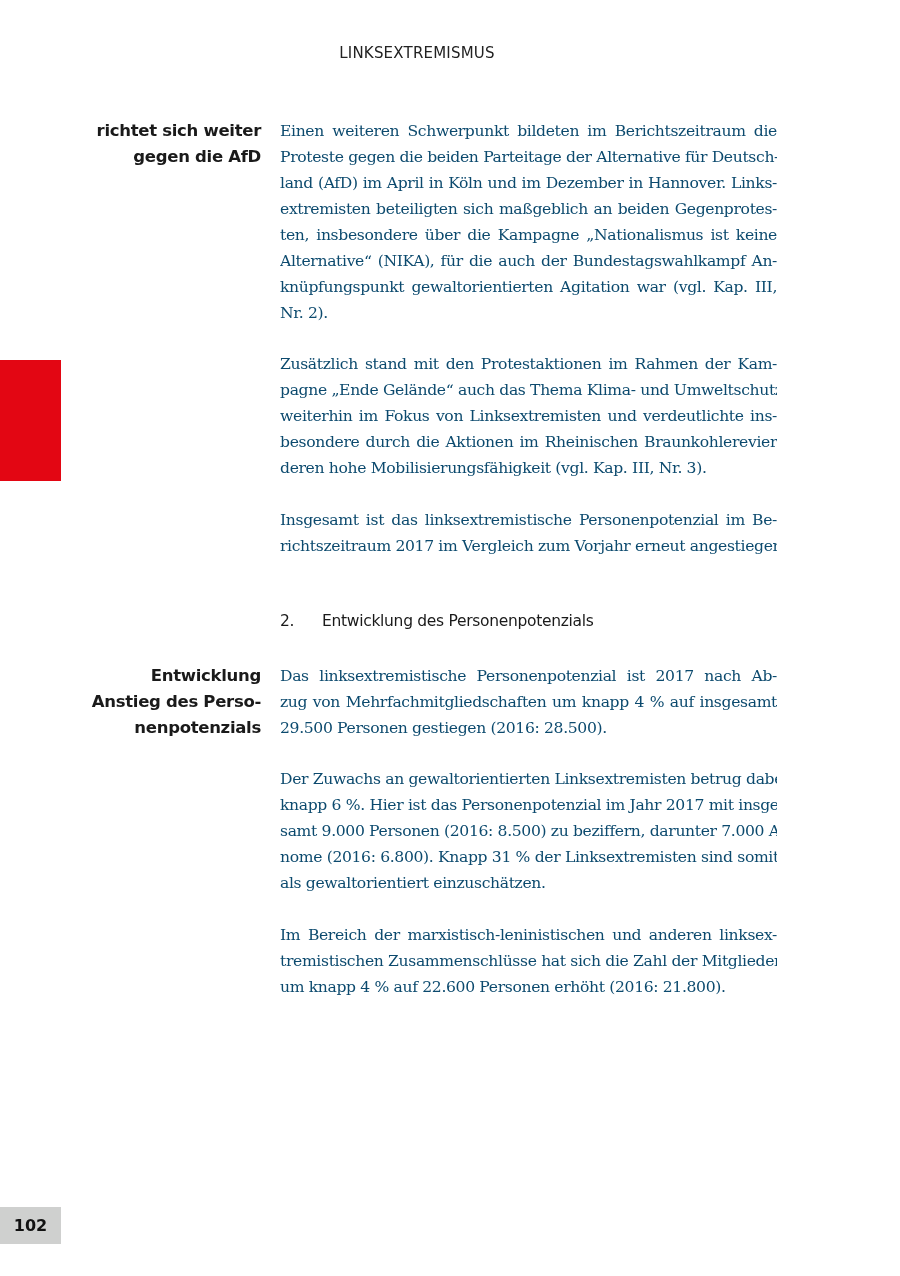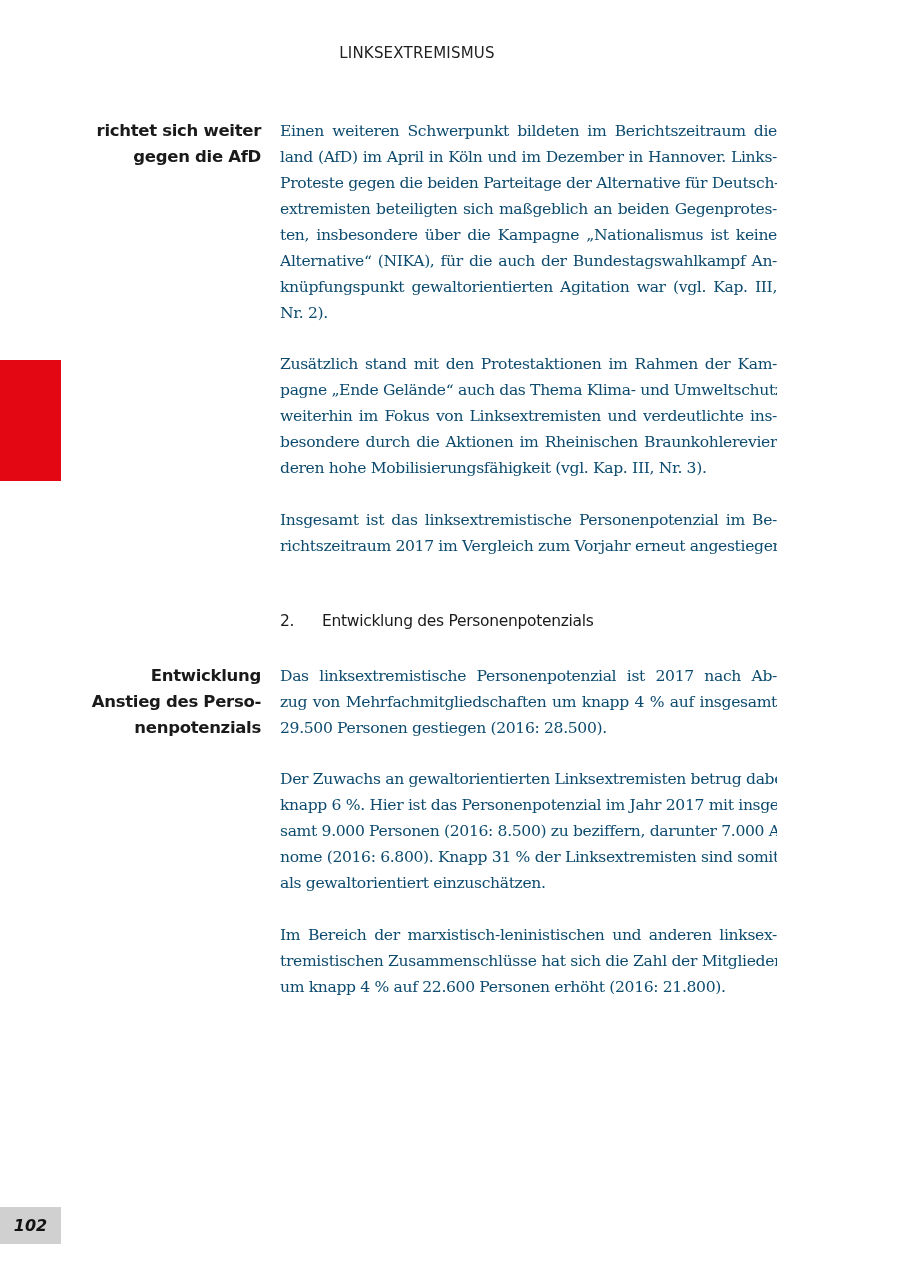--- a/index.html
+++ b/index.html
@@ -10,21 +10,21 @@
     .running-head {
       position: absolute; top: 44px; left: 0; width: 770px; text-align: center;
       font-family: "DejaVu Sans", sans-serif; font-size: 15px; letter-spacing: 0.2px;
       color: #222;
       margin-left: 32px;
     }
     .red-tab { position: absolute; left: 0; top: 360px; width: 61px; height: 121px; background: #e30613; }
     .page-num-box {
       position: absolute; left: 0; top: 1207px; width: 61px; height: 37px; background: #cfd0cf;
       font-family: "DejaVu Sans", sans-serif; font-weight: bold; font-size: 16px;
-      display: flex; align-items: center; justify-content: center; color: #111; font-style: italic;
+      display: flex; align-items: center; justify-content: center; color: #111;
     }
     .margin-note {
       position: absolute; right: 639px; width: 180px; text-align: right;
       font-family: "DejaVu Sans", sans-serif; font-weight: bold; font-size: 16.5px; line-height: 26px;
       color: #1a1a1a; letter-spacing: -0.3px;
     }
     .margin-note .ln { display: block; white-space: nowrap; }
     .para {
       position: absolute; left: 280px; width: 497px;
       font-family: "DejaVu Serif", serif; font-size: 15.6px; line-height: 26px; color: #0c4a6e;
@@ -48,22 +48,22 @@
 
 <div class="red-tab"></div>
 
 <div class="margin-note" style="top:118px;">
   <span class="ln">richtet sich weiter</span>
   <span class="ln">gegen die AfD</span>
 </div>
 
 <div class="para" style="top:118px;">
   <span class="ln">Einen weiteren Schwerpunkt bildeten im Berichtszeitraum die</span>
+  <span class="ln">Proteste gegen die beiden Parteitage der Alternative für Deutsch-</span>
   <span class="ln">land (AfD) im April in Köln und im Dezember in Hannover. Links-</span>
-  <span class="ln">Proteste gegen die beiden Parteitage der Alternative für Deutsch-</span>
   <span class="ln">extremisten beteiligten sich maßgeblich an beiden Gegenprotes-</span>
   <span class="ln">ten, insbesondere über die Kampagne „Nationalismus ist keine</span>
   <span class="ln">Alternative“ (NIKA), für die auch der Bundestagswahlkampf An-</span>
   <span class="ln">knüpfungspunkt gewaltorientierten Agitation war (vgl. Kap. III,</span>
   <span class="ln last">Nr. 2).</span>
 </div>
 
 <div class="para" style="top:351px;">
   <span class="ln">Zusätzlich stand mit den Protestaktionen im Rahmen der Kam-</span>
   <span class="ln">pagne „Ende Gelände“ auch das Thema Klima- und Umweltschutz</span>

